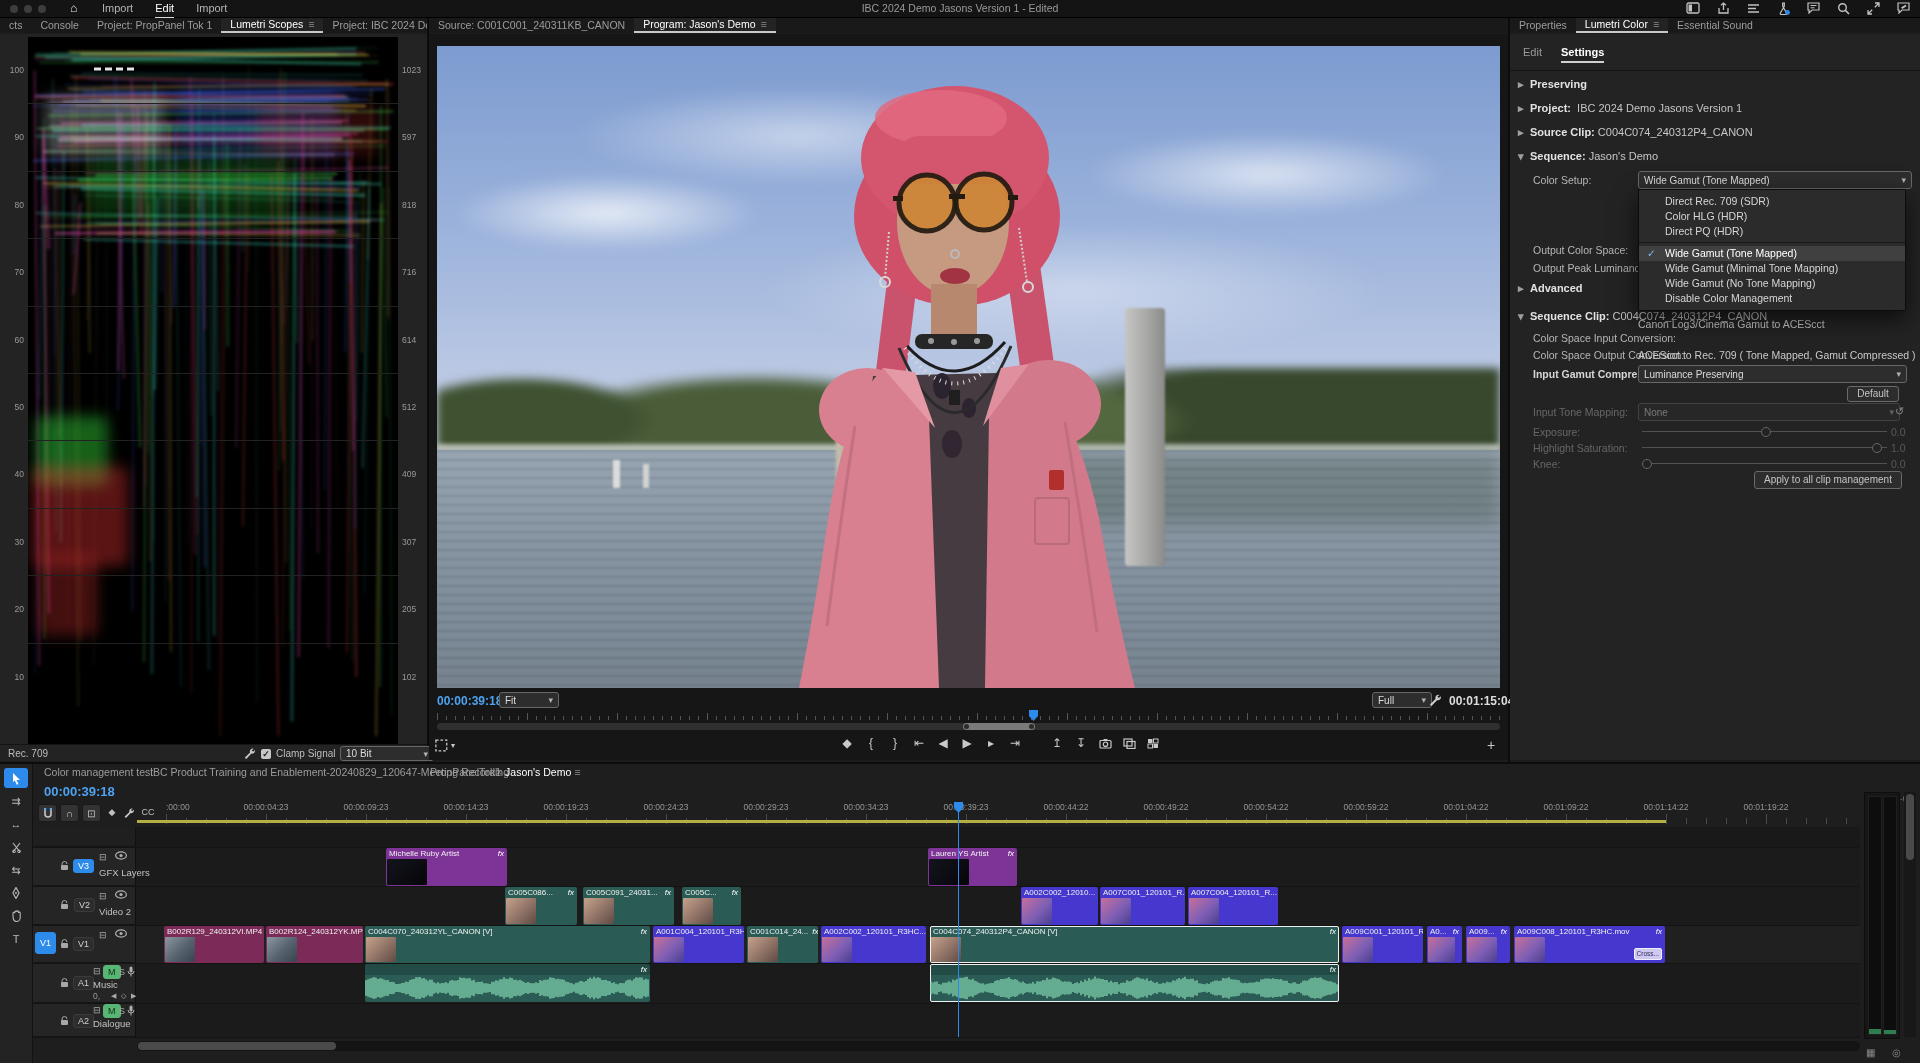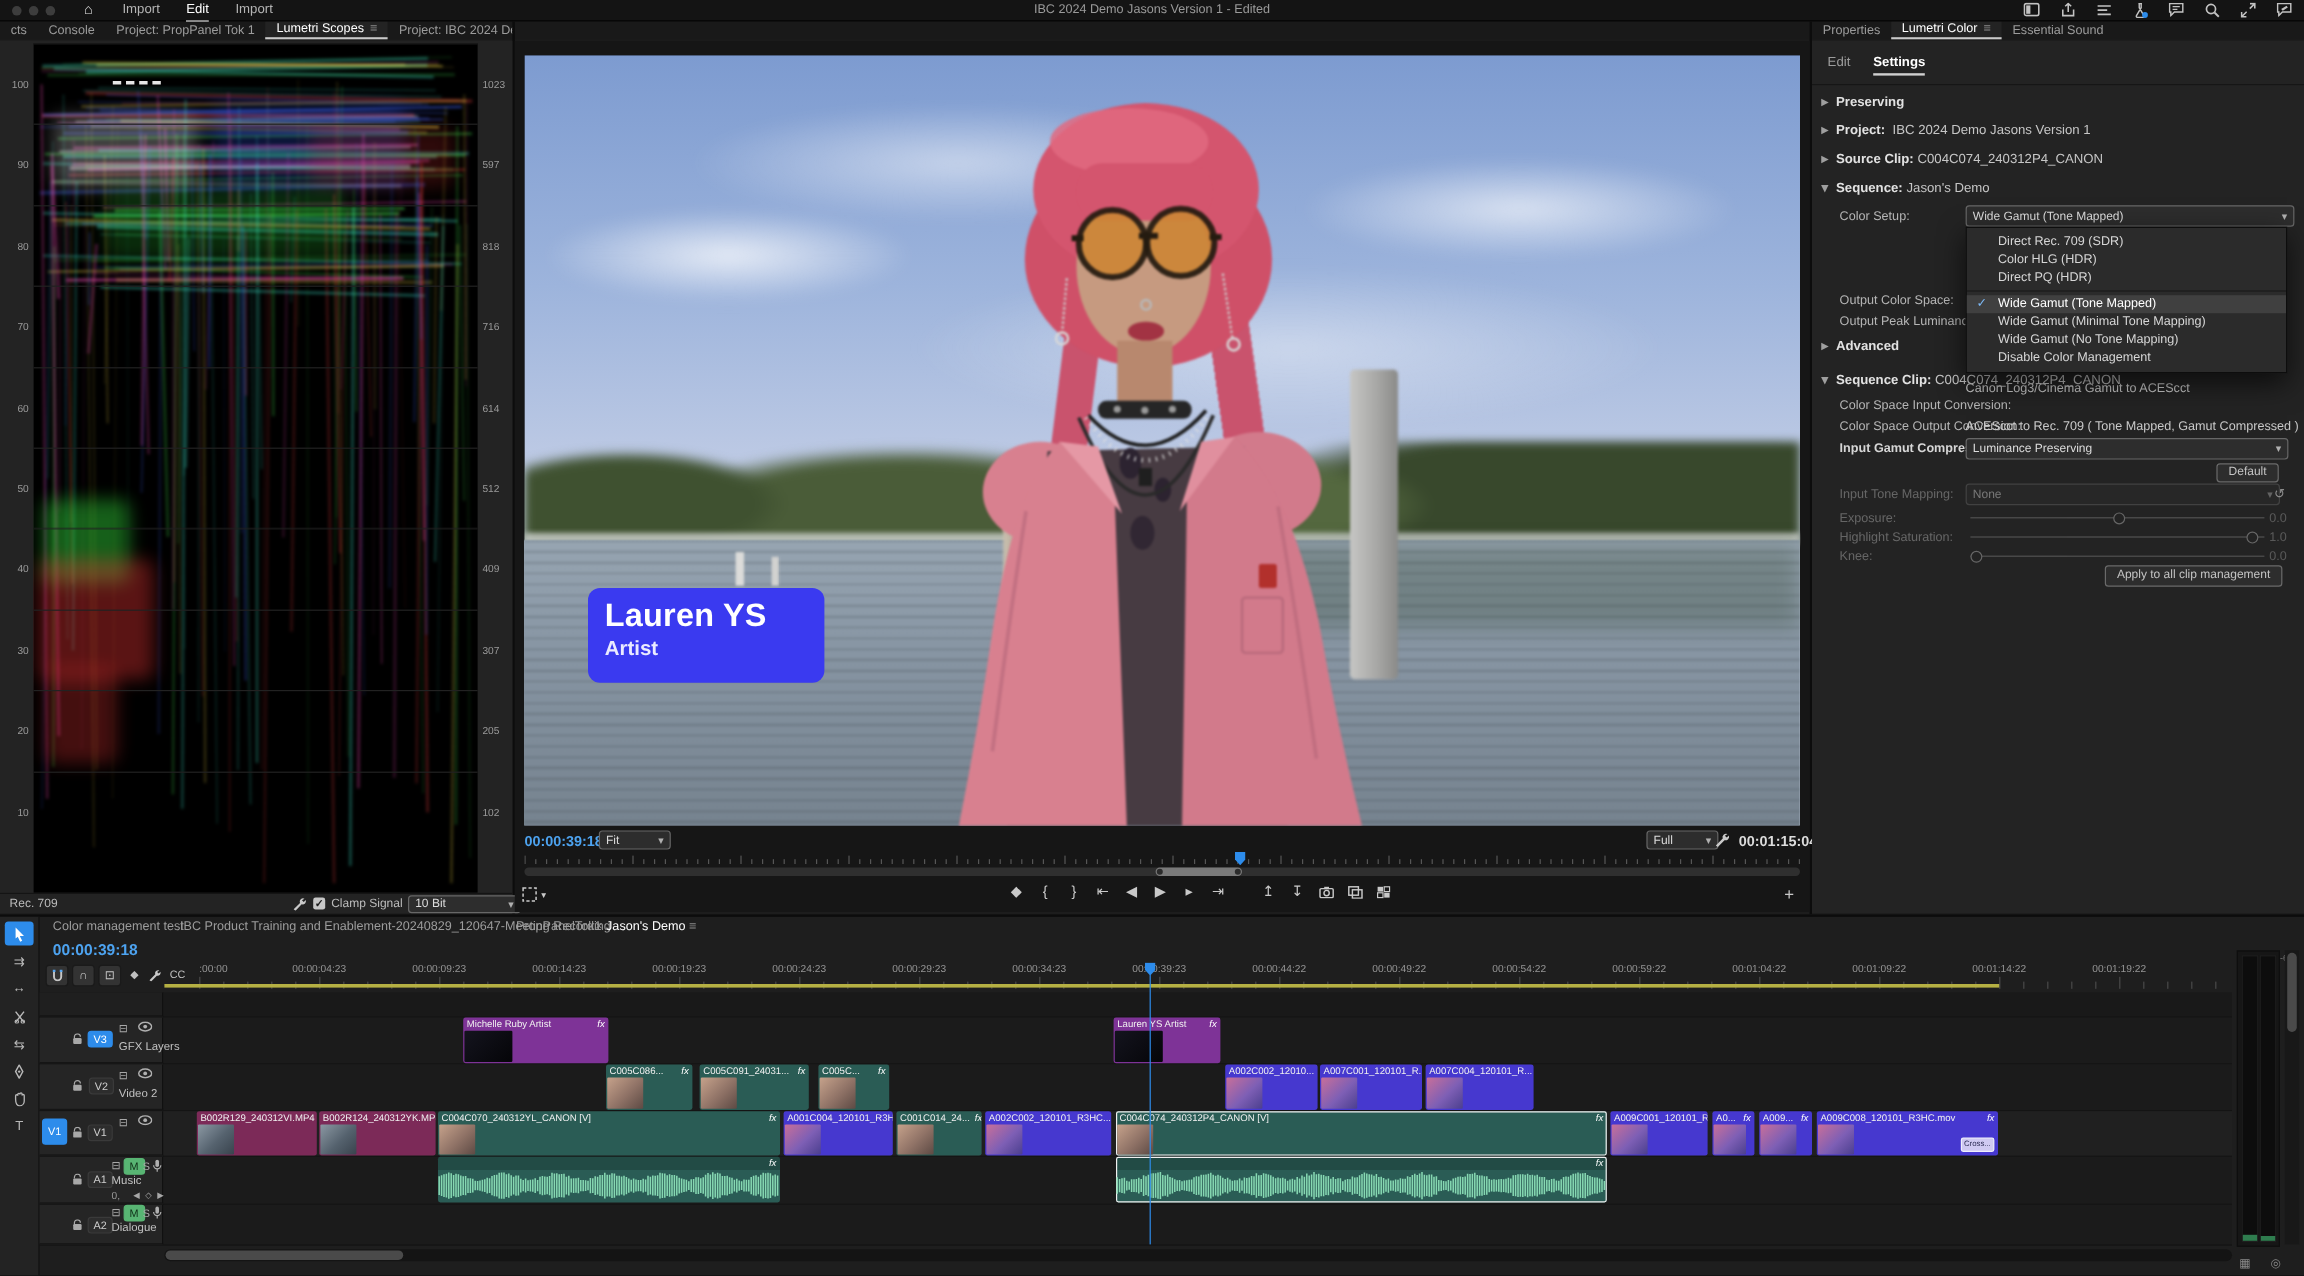--- a/index.html
+++ b/index.html
@@ -151,20 +151,24 @@
       </div>
   </div>
 
   <div class="tabsrow">
     <div class="tabgroup" style="left:0;width:427px" id="tg-scopes">
         <span class="ptab">cts</span>
         <span class="ptab">Console</span>
         <span class="ptab">Project: PropPanel Tok 1</span>
         <span class="ptab active">Lumetri Scopes<span class="pm">≡</span></span>
         <span class="ptab">Project: IBC 2024 Demo Jasons Version 1</span>
+      </div>
+    <div class="tabgroup" style="left:429px;width:1079px" id="tg-monitor">
+        <span class="ptab">Source: C001C001_240311KB_CANON</span>
+        <span class="ptab active">Program: Jason's Demo<span class="pm">≡</span></span>
       </div>
     <div class="tabgroup" style="left:1510px;width:410px" id="tg-lumetri">
         <span class="ptab">Properties</span>
         <span class="ptab active">Lumetri Color<span class="pm">≡</span></span>
         <span class="ptab">Essential Sound</span>
       </div>
   </div>
   <div class="gapv" style="left:427px"></div>
   <div class="gapv" style="left:1508px"></div>
 
@@ -465,24 +469,20 @@
           <path d="M592 318 Q638 362 662 472 Q678 562 698 642 L548 642 L552 370 Q576 336 592 318 Z" fill="#d27a8b"></path>
           <path d="M446 322 L498 382 L478 326 Z" fill="#e598a5"></path>
           <path d="M592 318 L546 380 L564 322 Z" fill="#e08f9e"></path>
           <rect x="598" y="452" width="34" height="46" rx="3" fill="none" stroke="#b96a7c" stroke-width="2"></rect>
           <rect x="612" y="424" width="15" height="20" rx="2" fill="#b2302c"></rect>
           <path d="M418 380 Q404 470 390 580" stroke="#b96a7c" stroke-width="3" fill="none" opacity=".7"></path>
           <path d="M628 376 Q644 470 660 586" stroke="#b96a7c" stroke-width="3" fill="none" opacity=".7"></path>
         </g>
       </svg>
 
-      <div id="lower3">
-        <div class="l3n">Lauren YS</div>
-        <div class="l3r">Artist</div>
-      </div>
     </div>
 
     <div class="abs tcblue" style="left:8px;top:660px">00:00:39:18</div>
     <div class="selbox abs" style="left:70px;top:658px;width:48px;height:14px">
       <span>Fit</span>
         <span class="car">▾</span>
     </div>
     <div class="selbox abs" style="left:943px;top:658px;width:48px;height:14px">
       <span>Full</span>
         <span class="car">▾</span>

